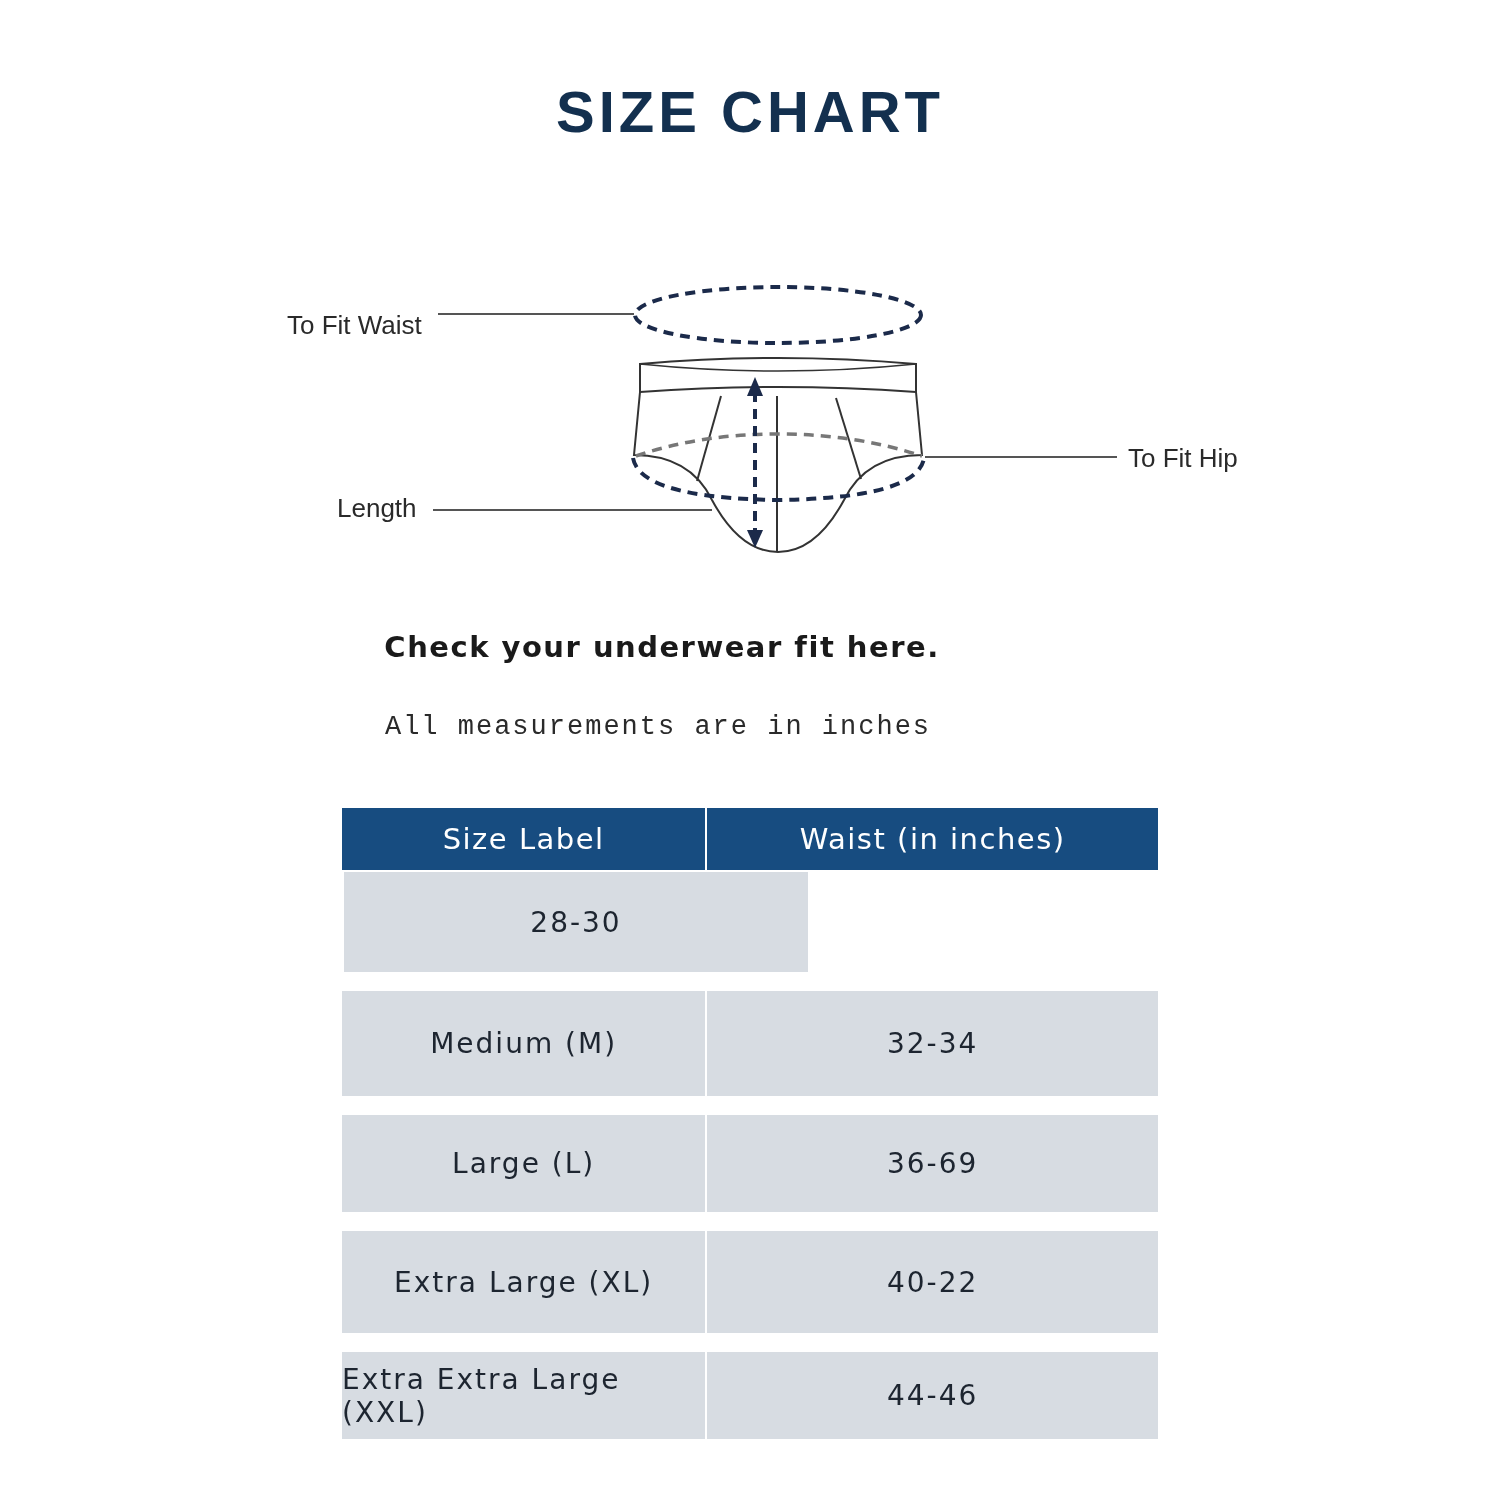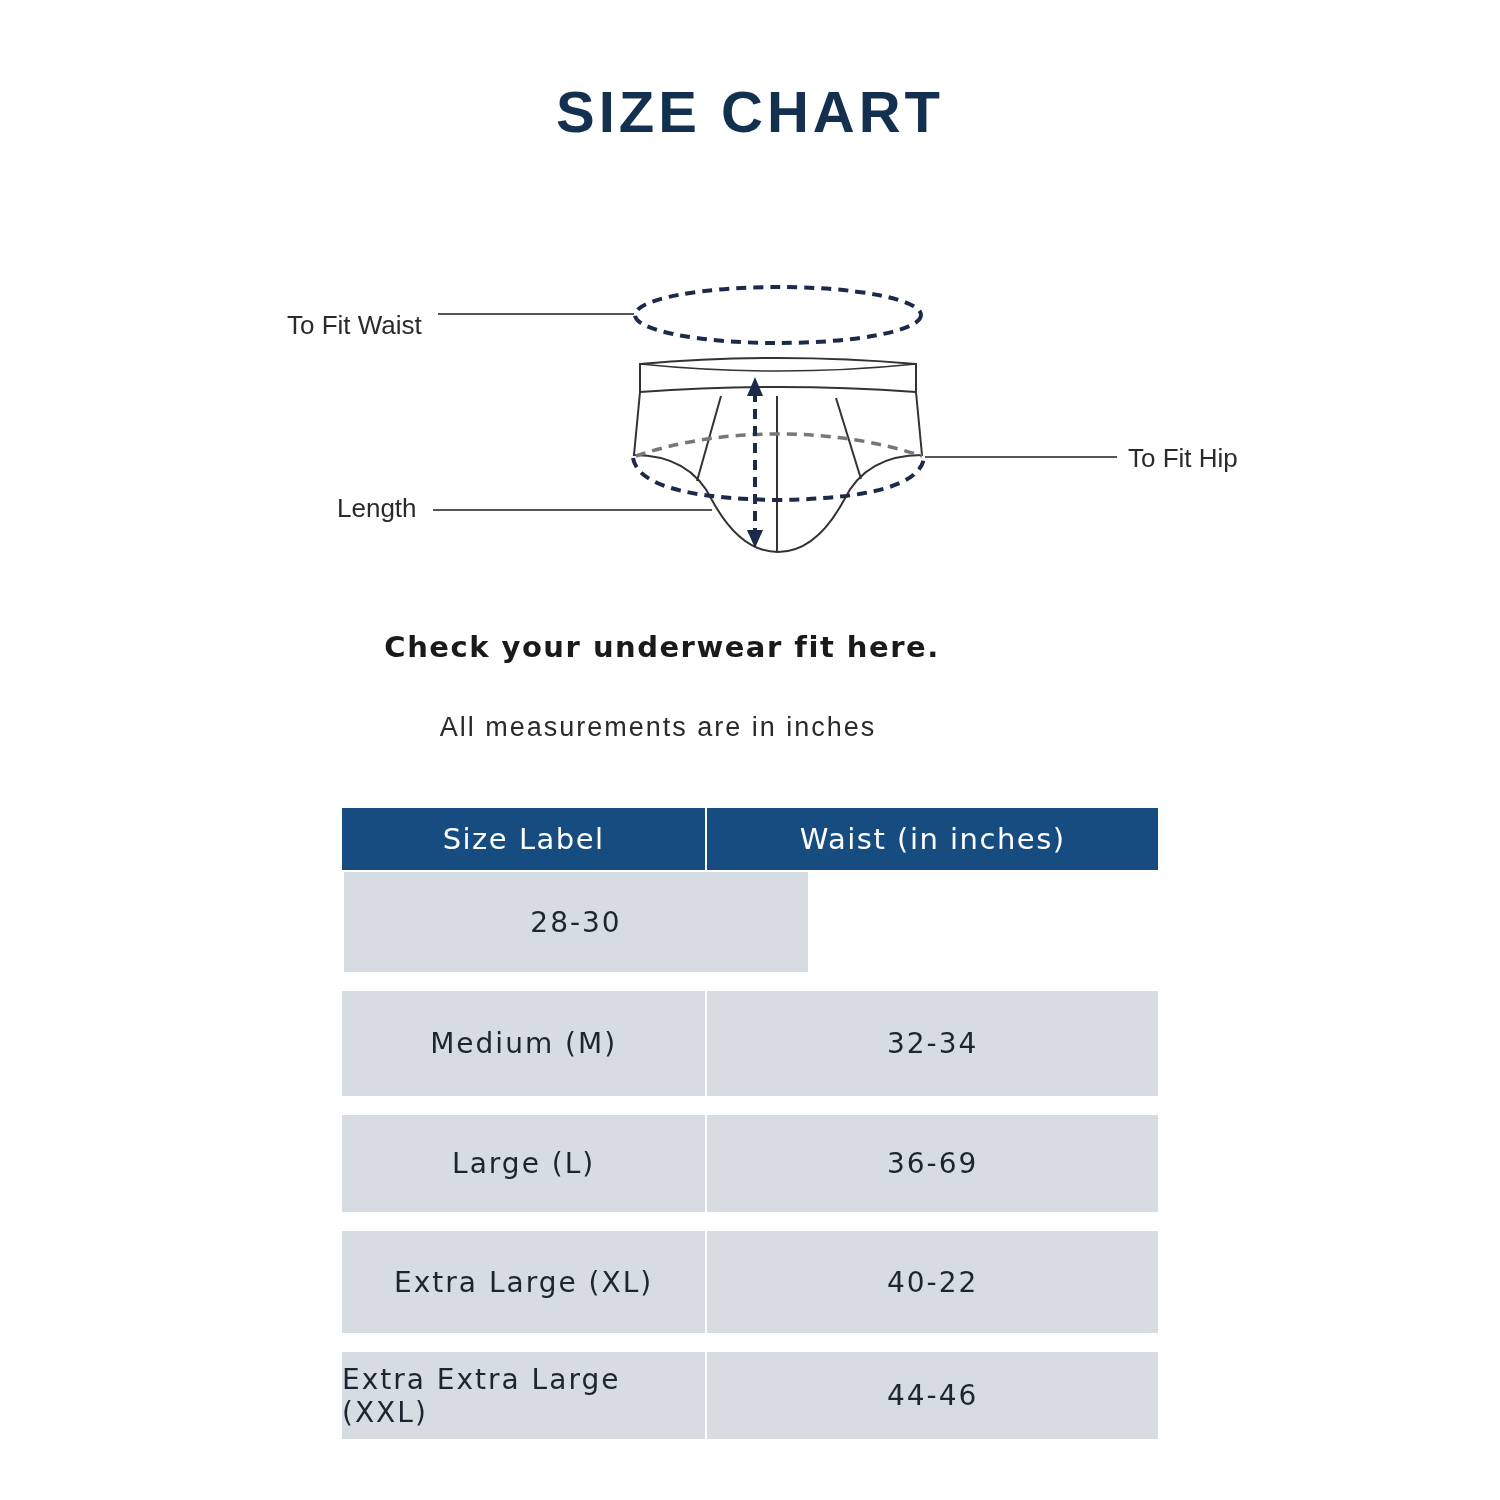--- a/index.html
+++ b/index.html
@@ -10,21 +10,21 @@
              letter-spacing: 4px; color: #13304f; }
     .diagram { position: absolute; left: 0; top: 0; width: 1500px; height: 600px; }
     .lbl { position: absolute; font-family: "Liberation Sans", sans-serif; font-size: 26px; color: #2a2a2a; }
     .lbl-waist { left: 287px; top: 310px; }
     .lbl-length { left: 337px; top: 493px; text-align: center; }
     .lbl-hip { left: 1128px; top: 443px; }
     .check { position: absolute; left: 0; width: 1324px; top: 630px; text-align: center;
              font-family: "DejaVu Sans", sans-serif; font-weight: bold; font-size: 29px;
              letter-spacing: 1.5px; color: #1a1a1a; }
     .note { position: absolute; left: 0; width: 1316px; top: 712px; text-align: center;
-            font-family: Liberation Sans, sans-serif; font-size: 27px; letter-spacing: 2px; color: #2a2a2a; }
+            font-family: Liberation Mono, monospace; font-size: 27px; letter-spacing: 2px; color: #2a2a2a; }
     .table { position: absolute; left: 342px; top: 808px; width: 816px; }
     .row { display: flex; }
     .cell { display: flex; align-items: center; justify-content: center;
             font-family: "DejaVu Sans", sans-serif; font-size: 28px; letter-spacing: 2px; color: #1d2530; }
     .c1 { width: 374px; }
     .c2 { width: 464px; margin-left: 2px; }
     .hdr .cell { background: #174c80; color: #ffffff; height: 62px; font-size: 29px; letter-spacing: 1.5px; }
     .body-row { margin-top: 19px; }
     .body-row .cell { background: #d7dce2; }
   </style>

